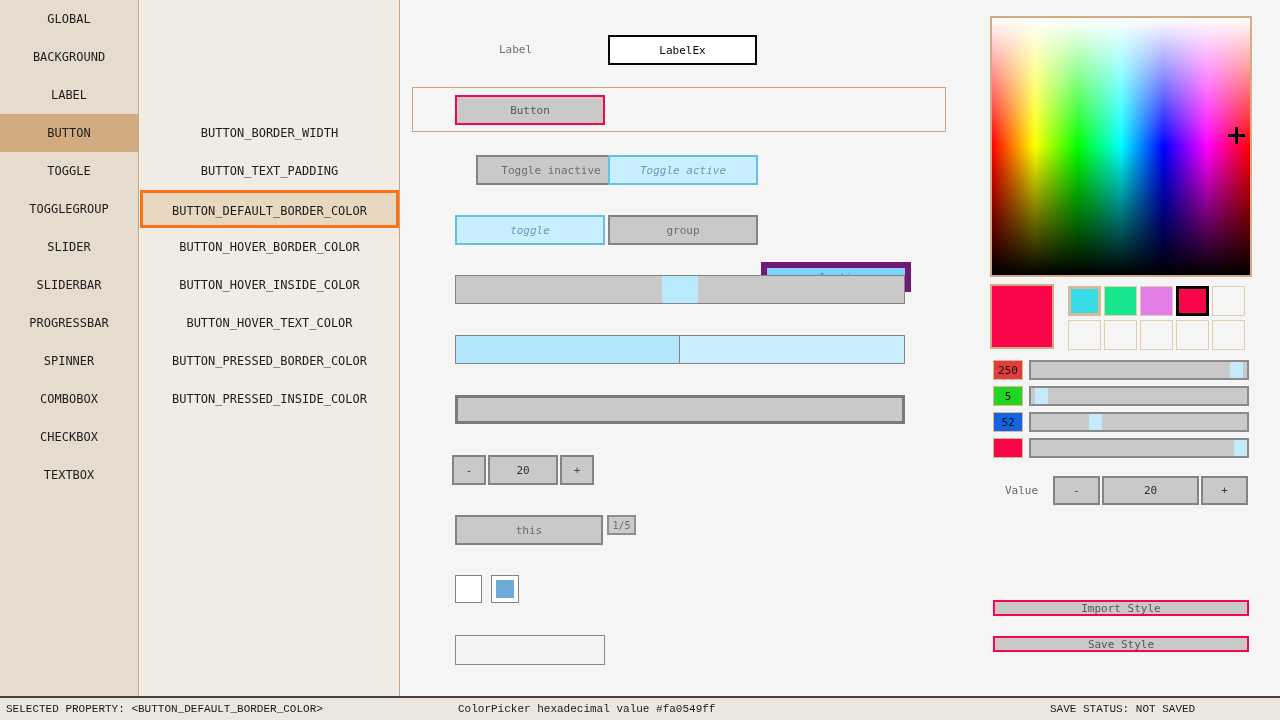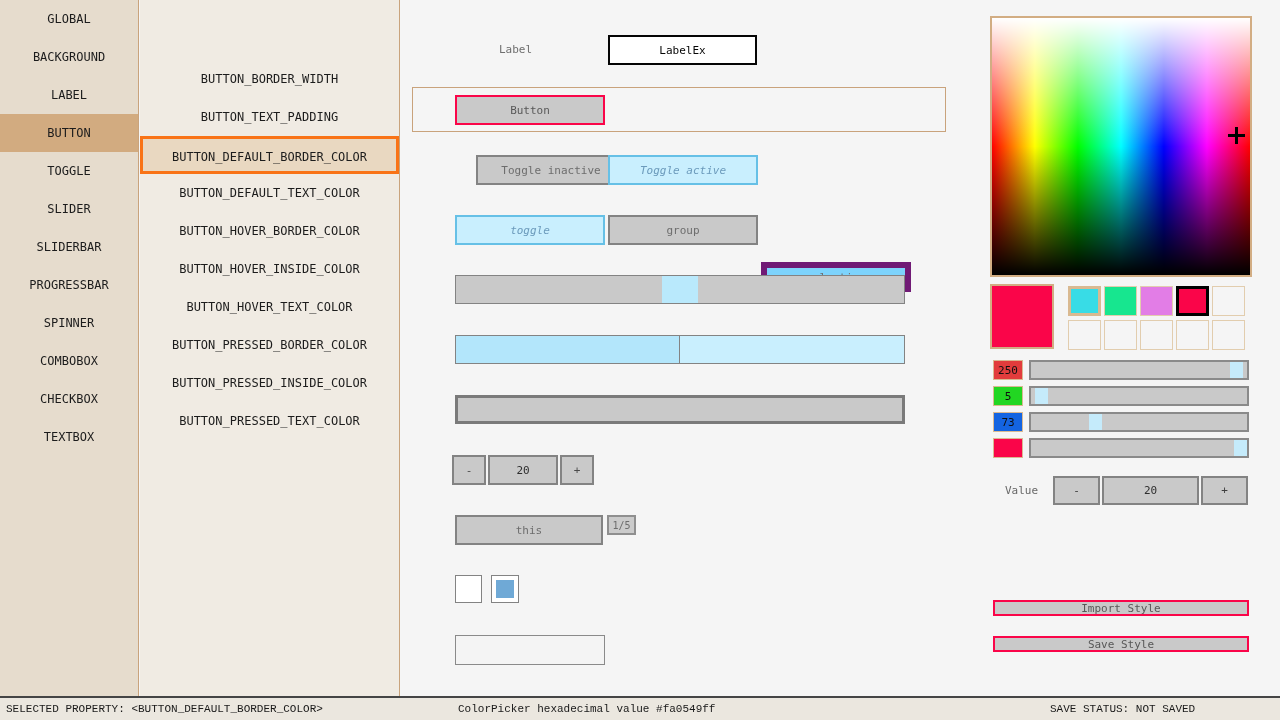--- a/index.html
+++ b/index.html
@@ -8,21 +8,21 @@
   #app { position:relative; width:1280px; height:720px; background:#f5f5f5; }
 
   
   #sidebar { position:absolute; left:0; top:0; width:139px; height:696px;
              background:#e6dccd; border-right:1px solid #c9a37c; }
   .side-item { height:38px; line-height:38px; text-align:center; font-size:12px; color:#1c1c1c; cursor:pointer; }
   .side-item.selected { background:#d2ab80; }
 
   
   #props { position:absolute; left:140px; top:0; width:260px; height:696px;
-           background:#f0ebe3; border-right:1px solid #c9a37c; padding-top:60px; }
+           background:#f0ebe3; border-right:1px solid #c9a37c; padding-top:114px; }
   .prop-item { height:38px; line-height:38px; text-align:center; font-size:12px; color:#1c1c1c; cursor:pointer; }
   .prop-item.selected { background:#e9d8c1; border:3px solid #f97316; line-height:36px; }
 
   
   #preview { position:absolute; left:400px; top:0; width:560px; height:696px; }
   .abs { position:absolute; }
   .ctl { display:flex; align-items:center; justify-content:center; font-size:11px; }
   .label-text { color:#6e6e6e; font-size:11px; }
   .labelex { left:208px; top:35px; width:149px; height:30px; background:#fff; border:2px solid #050505; color:#050505; }
   .frame { left:12px; top:87px; width:534px; height:45px; border:1px solid #c9a37c; }
@@ -82,40 +82,39 @@
 <body>
 
 <div id="app">
 
   <div id="sidebar">
     <div class="side-item">GLOBAL</div>
     <div class="side-item">BACKGROUND</div>
     <div class="side-item">LABEL</div>
     <div class="side-item selected">BUTTON</div>
     <div class="side-item">TOGGLE</div>
+    <div class="side-item">TOGGLEGROUP</div>
     <div class="side-item">SLIDER</div>
     <div class="side-item">SLIDERBAR</div>
     <div class="side-item">PROGRESSBAR</div>
     <div class="side-item">SPINNER</div>
     <div class="side-item">COMBOBOX</div>
     <div class="side-item">CHECKBOX</div>
     <div class="side-item">TEXTBOX</div>
   </div>
 
   <div id="props">
     <div class="prop-item">BUTTON_BORDER_WIDTH</div>
     <div class="prop-item">BUTTON_TEXT_PADDING</div>
     <div class="prop-item selected">BUTTON_DEFAULT_BORDER_COLOR</div>
-    <div class="prop-item">BUTTON_DEFAULT_TEXT_COLOR</div>
     <div class="prop-item">BUTTON_HOVER_BORDER_COLOR</div>
     <div class="prop-item">BUTTON_HOVER_INSIDE_COLOR</div>
     <div class="prop-item">BUTTON_HOVER_TEXT_COLOR</div>
     <div class="prop-item">BUTTON_PRESSED_BORDER_COLOR</div>
     <div class="prop-item">BUTTON_PRESSED_INSIDE_COLOR</div>
-    <div class="prop-item">BUTTON_PRESSED_TEXT_COLOR</div>
   </div>
 
   <div id="preview">
     <div class="abs label-text" style="left:99px; top:43px;">Label</div>
     <div class="abs ctl labelex">LabelEx</div>
 
     <div class="abs frame"></div>
     <div class="abs ctl btn-accent" style="left:55px; top:95px; width:150px; height:30px;">Button</div>
 
     <div class="abs ctl gray-ctl" style="left:55px; top:155px; width:150px; height:30px;margin-left:21px;">Toggle inactive</div>
@@ -177,21 +176,21 @@
           <div class="ch-handle" style="left: 199px;"></div>
         </div>
     </div>
     <div class="ch-row" style="left:33px; top:386px; width:256px;">
       <div class="ch-badge" style="background: rgb(34, 214, 34);">5</div>
       <div class="ch-bar">
           <div class="ch-handle" style="left: 4px;"></div>
         </div>
     </div>
     <div class="ch-row" style="left:33px; top:412px; width:256px;">
-      <div class="ch-badge" style="background: rgb(20, 100, 225);">73</div>
+      <div class="ch-badge" style="background: rgb(20, 100, 225);">52</div>
       <div class="ch-bar">
           <div class="ch-handle" style="left: 58px;"></div>
         </div>
     </div>
     <div class="ch-row" style="left:33px; top:438px; width:256px;">
       <div class="ch-badge" style="background: rgb(250, 5, 73);"></div>
       <div class="ch-bar">
           <div class="ch-handle" style="left: 203px;"></div>
         </div>
     </div>

